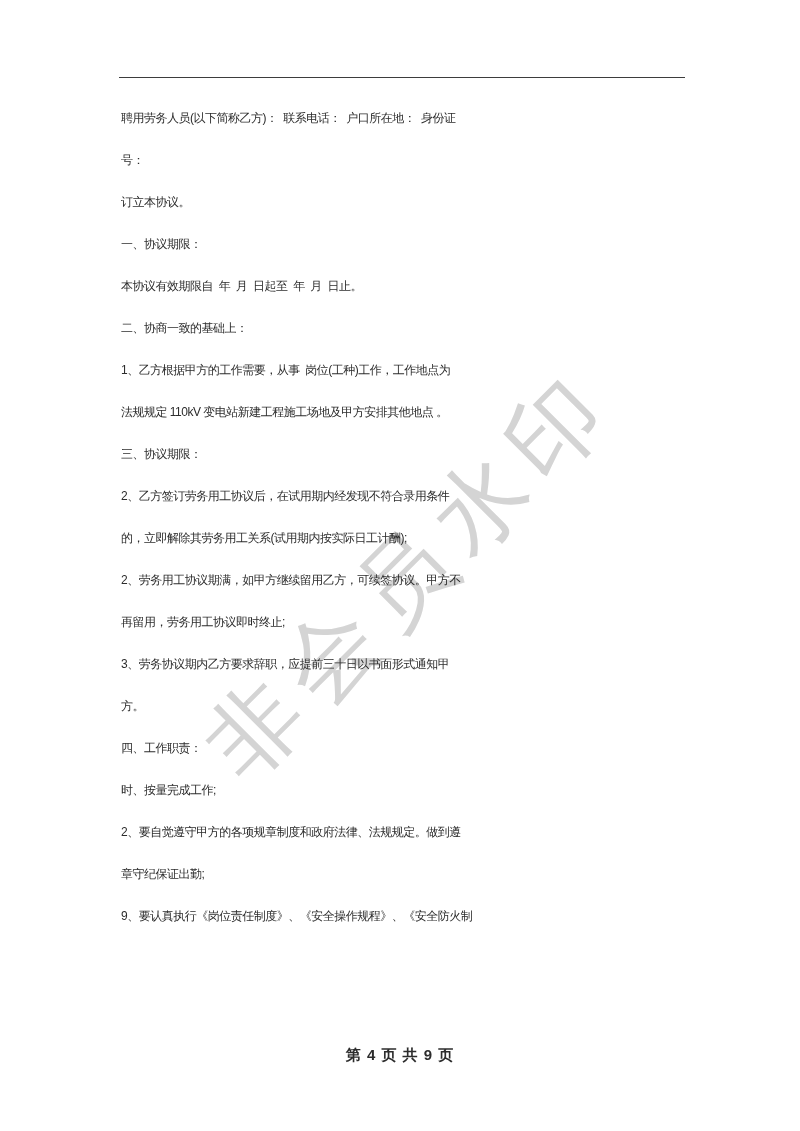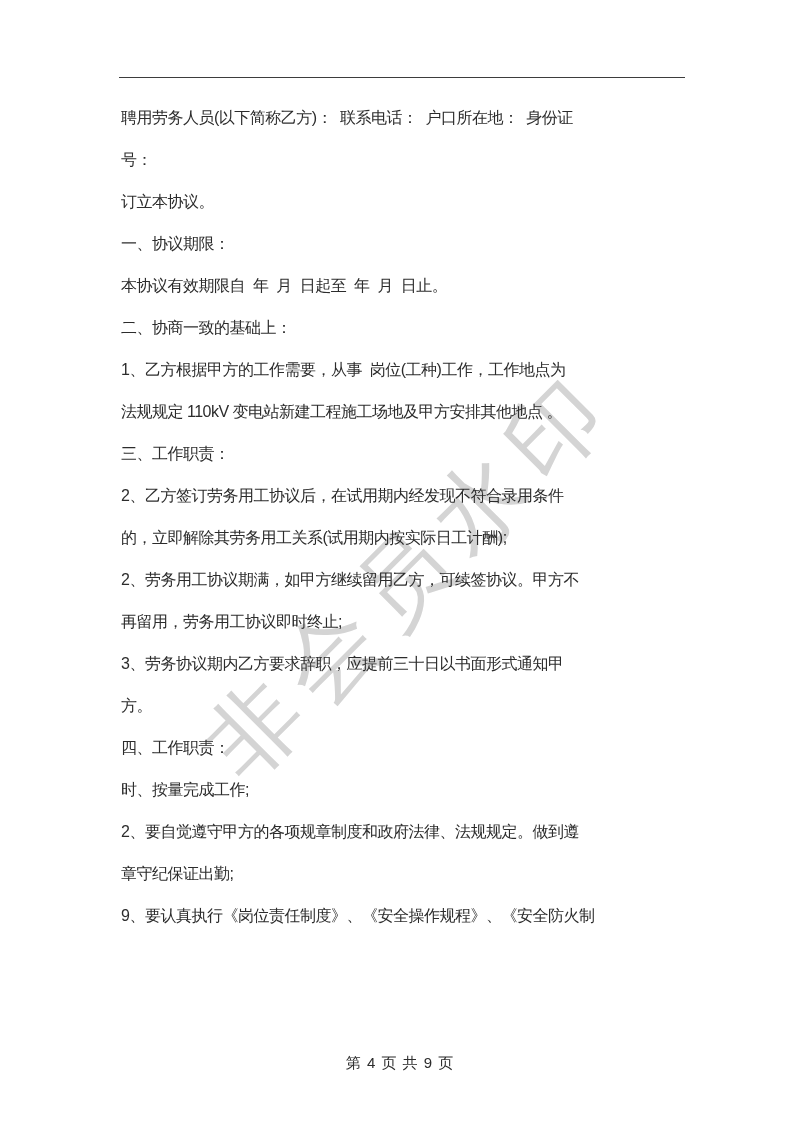--- a/index.html
+++ b/index.html
@@ -31,58 +31,57 @@
     white-space: pre;
     z-index: 0;
     user-select: none;
   }
   .doc-body {
     position: absolute;
     left: 121px; top: 97px;
     width: 566px;
     z-index: 1;
     color: var(--text, #2c2c2c);
-    font-size: 16px;
+    font-size: 12px;
     letter-spacing: -0.5px;
   }
   .line {
     height: 42px;
     line-height: 42px;
     white-space: pre;
   }
   .footer {
     position: absolute;
     left: 0; top: 1046px;
     width: 100%;
     z-index: 1;
     text-align: center;
     font-size: 15px;
-    font-weight: normal;
+    font-weight: bold;
     letter-spacing: 1px;
     color: var(--text, #1a1a1a);
     white-space: pre;
-    margin-top: 8px;
   }
 </style>
 </head>
 <body style="--background: #ffffff; --text: #2c2c2c; --rule: #3d3d3d; --watermark: #d4d4d4;">
 
 <div class="page">
   <div class="top-rule"></div>
   <div class="watermark">非会员水印</div>
   <div class="doc-body">
       <div class="line">聘用劳务人员(以下简称乙方)：  联系电话：  户口所在地：  身份证</div>
       <div class="line">号：</div>
       <div class="line">订立本协议。</div>
       <div class="line">一、协议期限：</div>
       <div class="line">本协议有效期限自  年  月  日起至  年  月  日止。</div>
       <div class="line">二、协商一致的基础上：</div>
       <div class="line">1、乙方根据甲方的工作需要，从事  岗位(工种)工作，工作地点为</div>
       <div class="line">法规规定 110kV 变电站新建工程施工场地及甲方安排其他地点 。</div>
-      <div class="line">三、工作职责：</div>
+      <div class="line">三、协议期限：</div>
       <div class="line">2、乙方签订劳务用工协议后，在试用期内经发现不符合录用条件</div>
       <div class="line">的，立即解除其劳务用工关系(试用期内按实际日工计酬);</div>
       <div class="line">2、劳务用工协议期满，如甲方继续留用乙方，可续签协议。甲方不</div>
       <div class="line">再留用，劳务用工协议即时终止;</div>
       <div class="line">3、劳务协议期内乙方要求辞职，应提前三十日以书面形式通知甲</div>
       <div class="line">方。</div>
       <div class="line">四、工作职责：</div>
       <div class="line">时、按量完成工作;</div>
       <div class="line">2、要自觉遵守甲方的各项规章制度和政府法律、法规规定。做到遵</div>
       <div class="line">章守纪保证出勤;</div>

